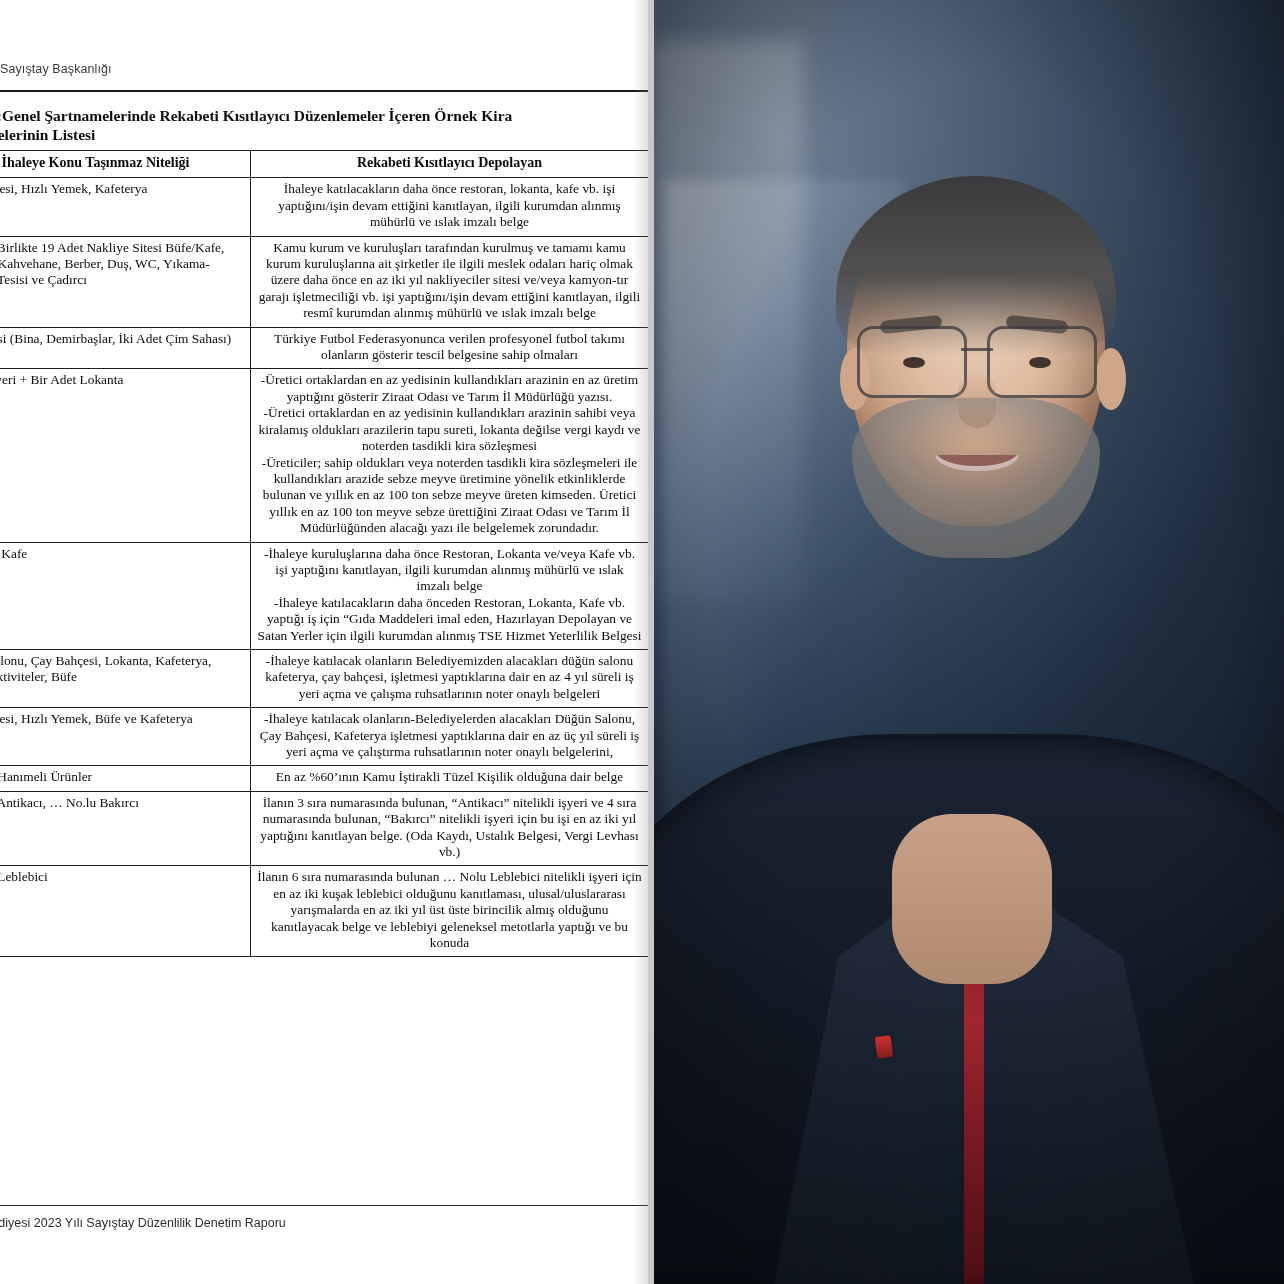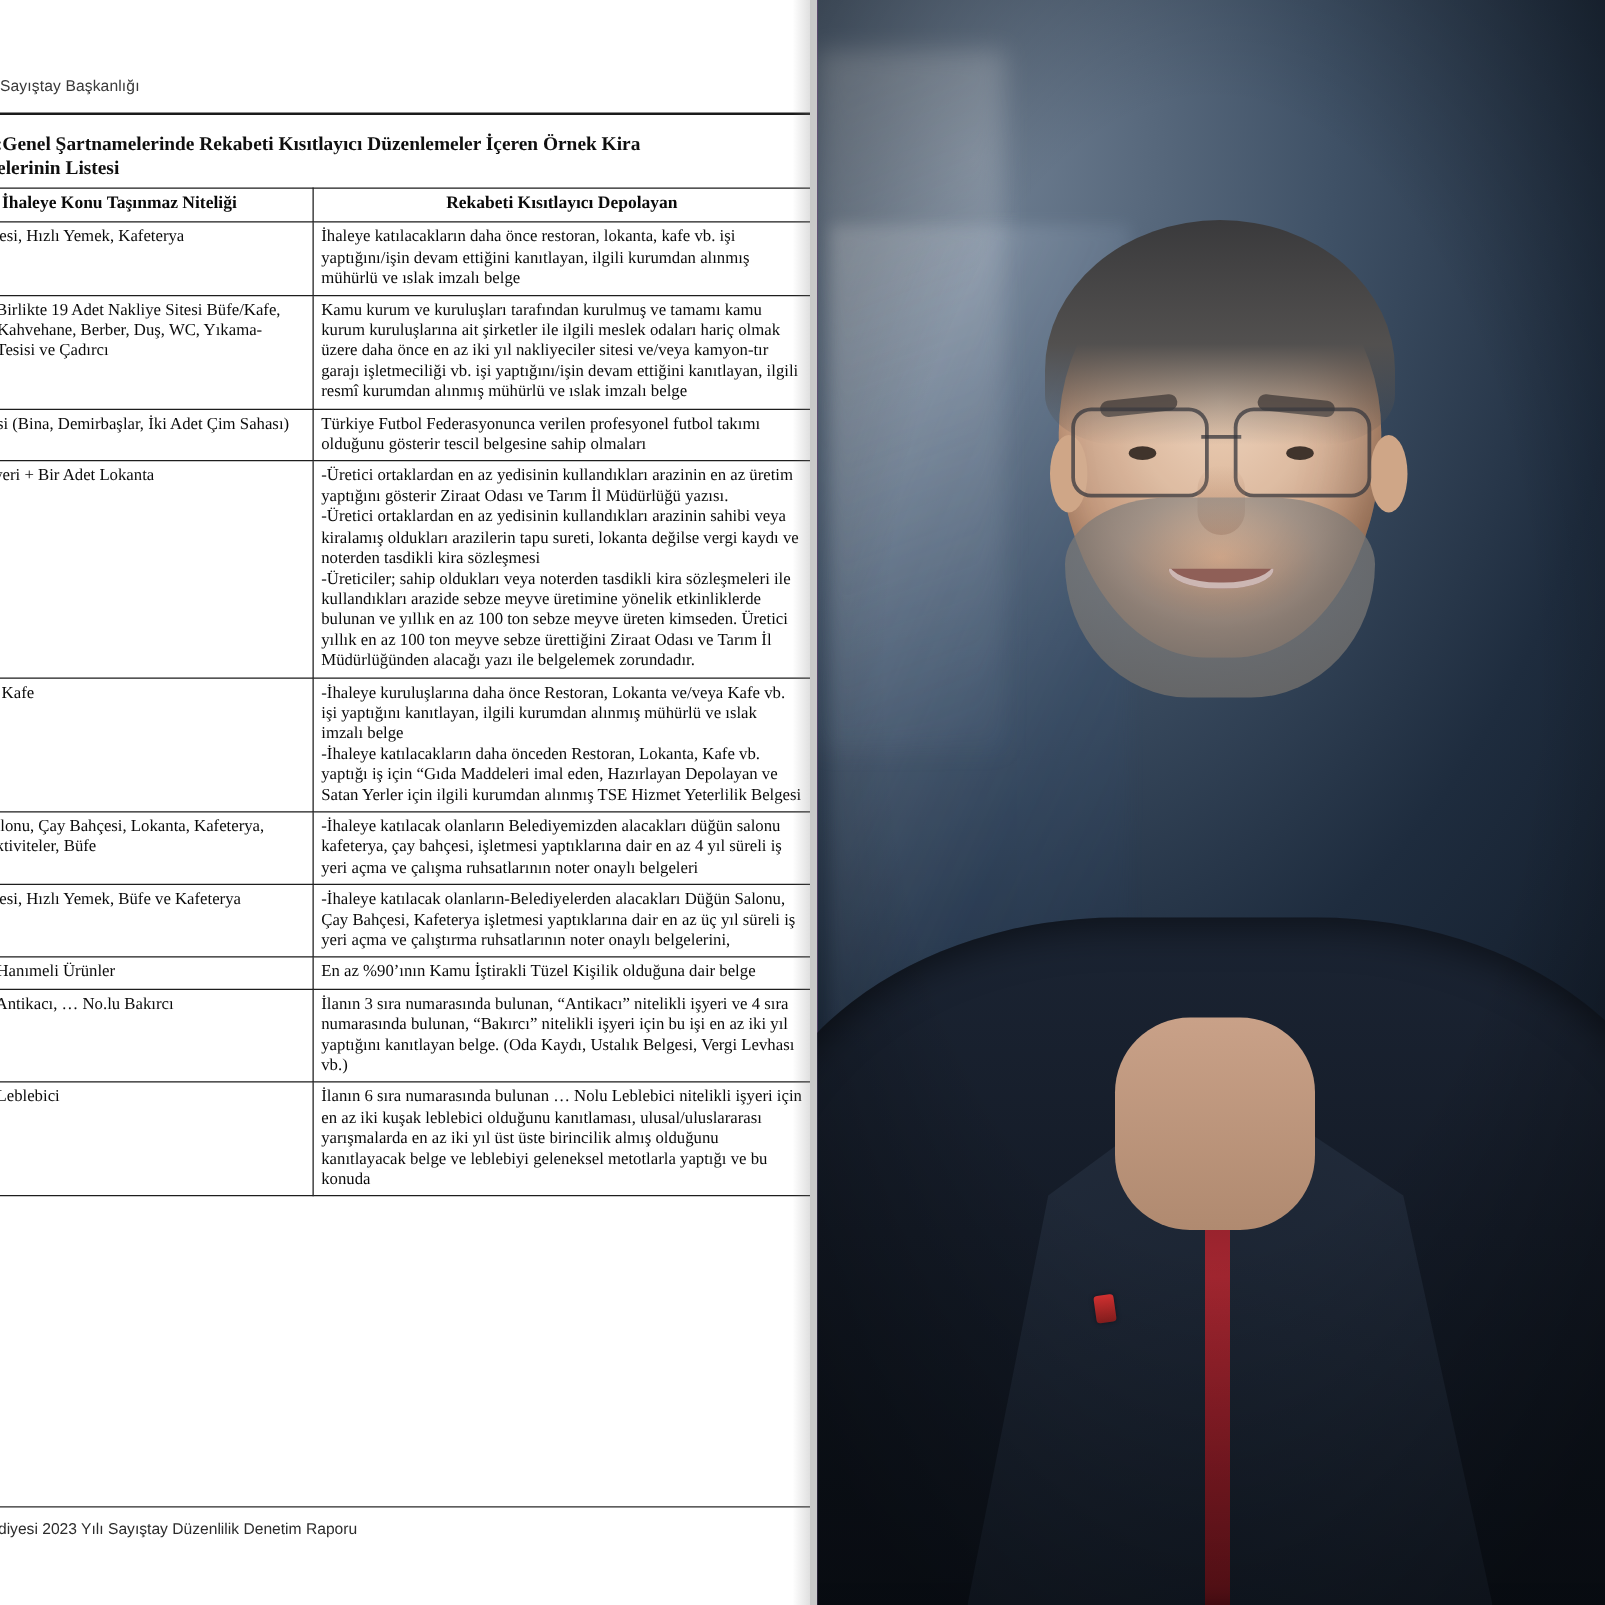--- a/index.html
+++ b/index.html
@@ -87,20 +87,21 @@
     word-wrap: break-word;
   }
   table.doc-table th {
     font-weight: bold;
     font-size: 14px;
     padding-top: 4px;
     padding-bottom: 6px;
   }
   table.doc-table td p {
     margin: 0;
+    text-align: center;
   }
   .doc-rule-bottom {
     position: absolute;
     top: 1205px;
     left: 0px;
     width: 708px;
     height: 1px;
     background: #2a2a2a;
   }
   .doc-footer {
@@ -378,21 +379,21 @@
           </tr>
           <tr>
             <td>Garaj ile Birlikte 19 Adet Nakliye Sitesi Büfe/Kafe, Lokanta, Kahvehane, Berber, Duş, WC, Yıkama- Yağlama Tesisi ve Çadırcı</td>
             <td>
               <p>Kamu kurum ve kuruluşları tarafından kurulmuş ve tamamı kamu kurum kuruluşlarına ait şirketler ile ilgili meslek odaları hariç olmak üzere daha önce en az iki yıl nakliyeciler sitesi ve/veya kamyon-tır garajı işletmeciliği vb. işi yaptığını/işin devam ettiğini kanıtlayan, ilgili resmî kurumdan alınmış mühürlü ve ıslak imzalı belge</p>
             </td>
           </tr>
           <tr>
             <td>Spor Tesisi (Bina, Demirbaşlar, İki Adet Çim Sahası)</td>
             <td>
-              <p>Türkiye Futbol Federasyonunca verilen profesyonel futbol takımı olduğunu gösterir tescil belgesine sahip olmaları</p>
+              <p>Türkiye Futbol Federasyonunca verilen profesyonel futbol takımı olanların gösterir tescil belgesine sahip olmaları</p>
             </td>
           </tr>
           <tr>
             <td>3 Adet İşyeri + Bir Adet Lokanta</td>
             <td>
               <p>-Üretici ortaklardan en az yedisinin kullandıkları arazinin en az üretim yaptığını gösterir Ziraat Odası ve Tarım İl Müdürlüğü yazısı.</p>
               <p>-Üretici ortaklardan en az yedisinin kullandıkları arazinin sahibi veya kiralamış oldukları arazilerin tapu sureti, lokanta değilse vergi kaydı ve noterden tasdikli kira sözleşmesi</p>
               <p>-Üreticiler; sahip oldukları veya noterden tasdikli kira sözleşmeleri ile kullandıkları arazide sebze meyve üretimine yönelik etkinliklerde bulunan ve yıllık en az 100 ton sebze meyve üreten kimseden. Üretici yıllık en az 100 ton meyve sebze ürettiğini Ziraat Odası ve Tarım İl Müdürlüğünden alacağı yazı ile belgelemek zorundadır.</p>
             </td>
           </tr>
@@ -411,21 +412,21 @@
           </tr>
           <tr>
             <td>Çay Bahçesi, Hızlı Yemek, Büfe ve Kafeterya</td>
             <td>
               <p>-İhaleye katılacak olanların-Belediyelerden alacakları Düğün Salonu, Çay Bahçesi, Kafeterya işletmesi yaptıklarına dair en az üç yıl süreli iş yeri açma ve çalıştırma ruhsatlarının noter onaylı belgelerini,</p>
             </td>
           </tr>
           <tr>
             <td>… No.lu Hanımeli Ürünler</td>
             <td>
-              <p>En az %90’ının Kamu İştirakli Tüzel Kişilik olduğuna dair belge</p>
+              <p>En az %60’ının Kamu İştirakli Tüzel Kişilik olduğuna dair belge</p>
             </td>
           </tr>
           <tr>
             <td>… No.lu Antikacı, … No.lu Bakırcı</td>
             <td>
               <p>İlanın 3 sıra numarasında bulunan, “Antikacı” nitelikli işyeri ve 4 sıra numarasında bulunan, “Bakırcı” nitelikli işyeri için bu işi en az iki yıl yaptığını kanıtlayan belge. (Oda Kaydı, Ustalık Belgesi, Vergi Levhası vb.)</p>
             </td>
           </tr>
           <tr>
             <td>… No.lu Leblebici</td>

